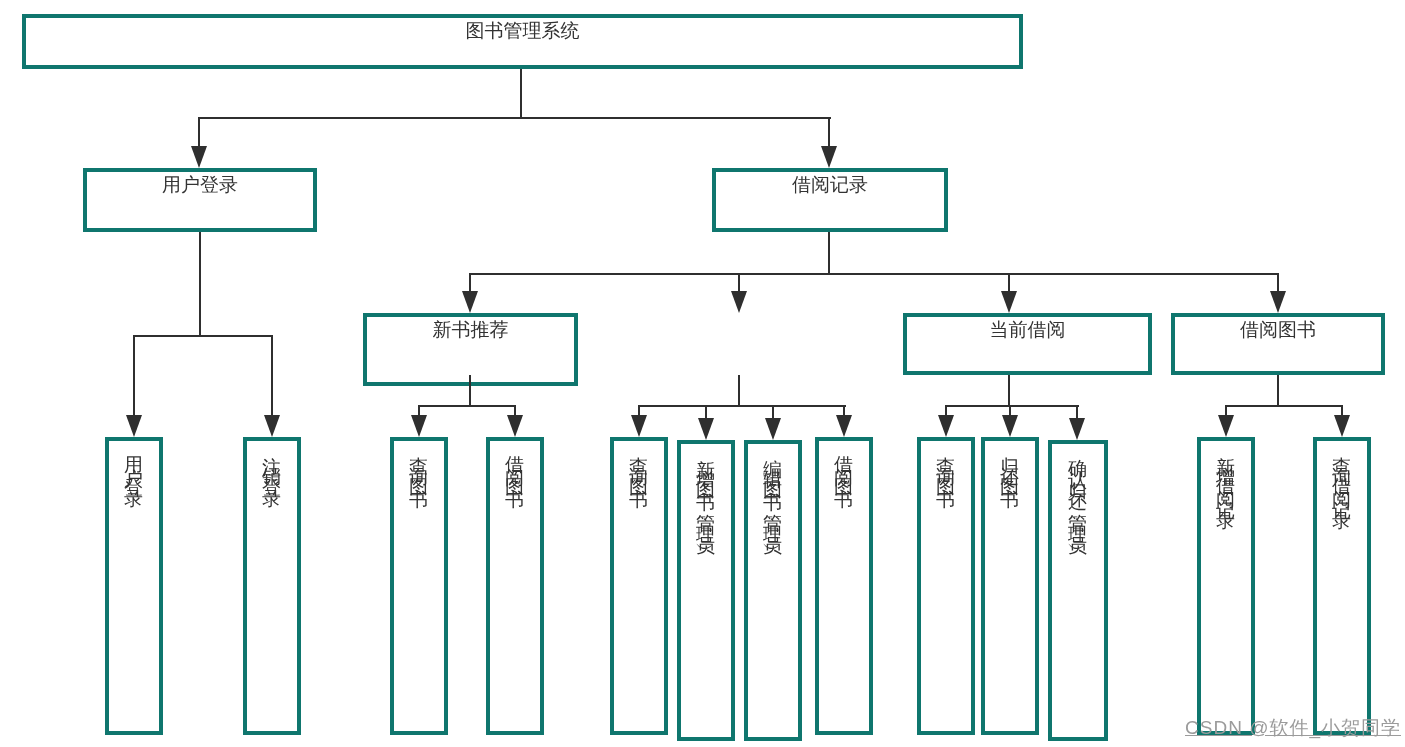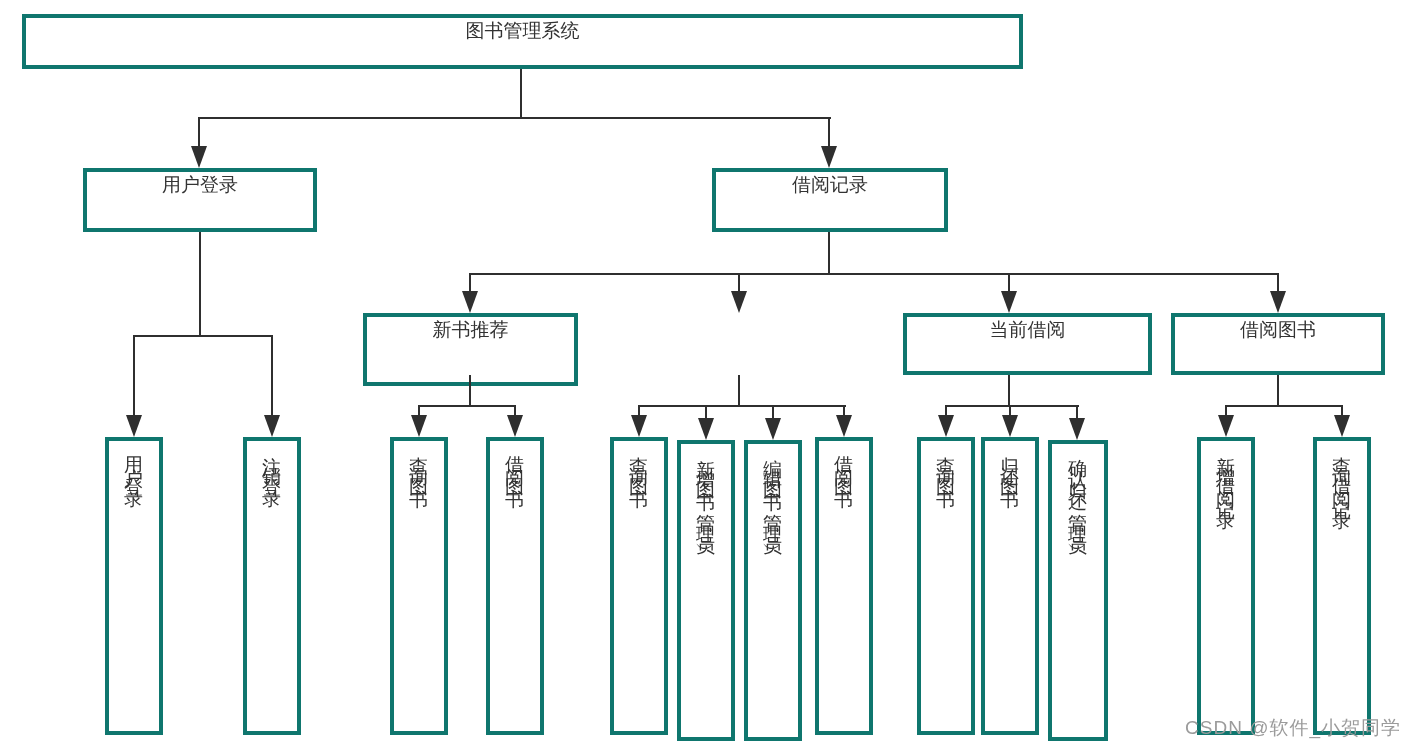--- a/index.html
+++ b/index.html
@@ -38,20 +38,21 @@
     border-left:8px solid transparent;
     border-right:8px solid transparent;
     border-top:22px solid #2f2f2f;
   }
   .watermark {
     position:absolute;
     right:4px; top:715px;
     font-size:19px;
     color:#9b9b9b;
     letter-spacing:1px;
+    text-decoration:underline;
   }
 </style>
 </head>
 <body>
 
 <div id="canvas">
 
   <div class="box" style="left:22px; top:14px; width:1001px; height:55px;">
     <span>图书管理系统</span>
   </div>

